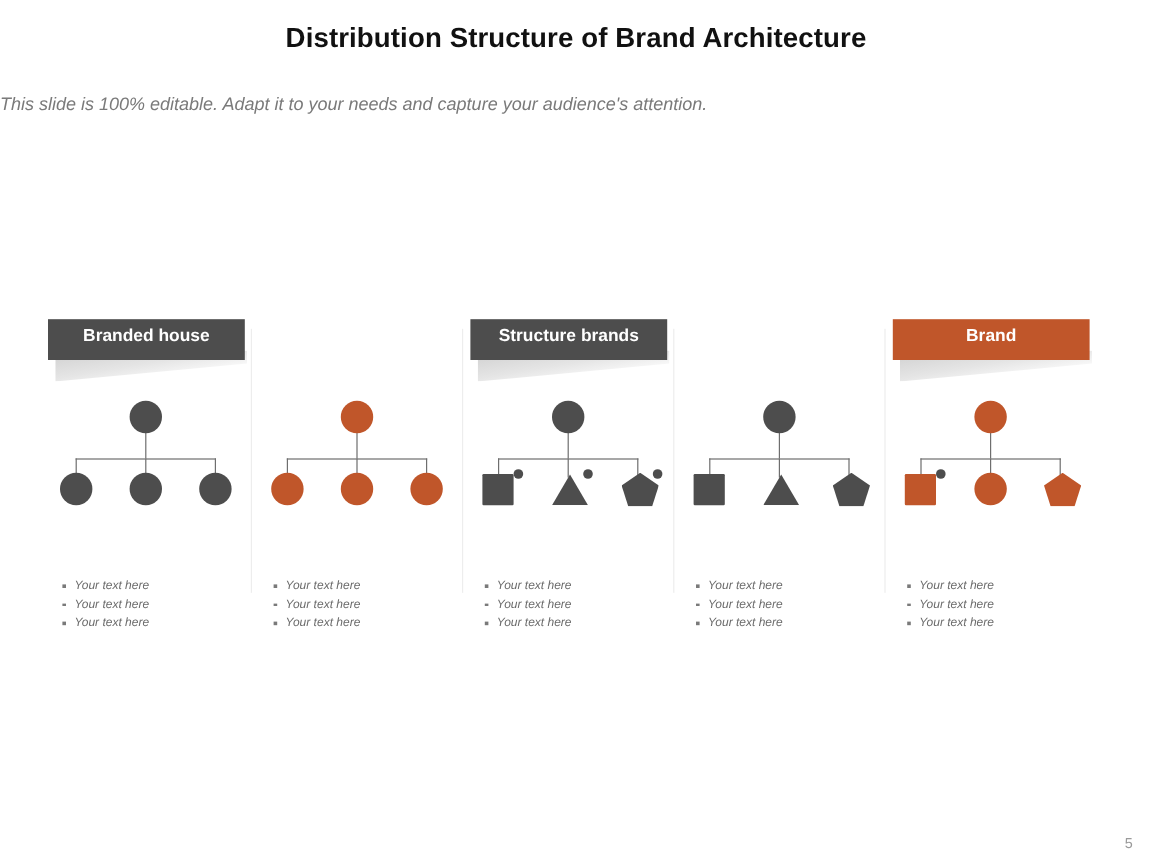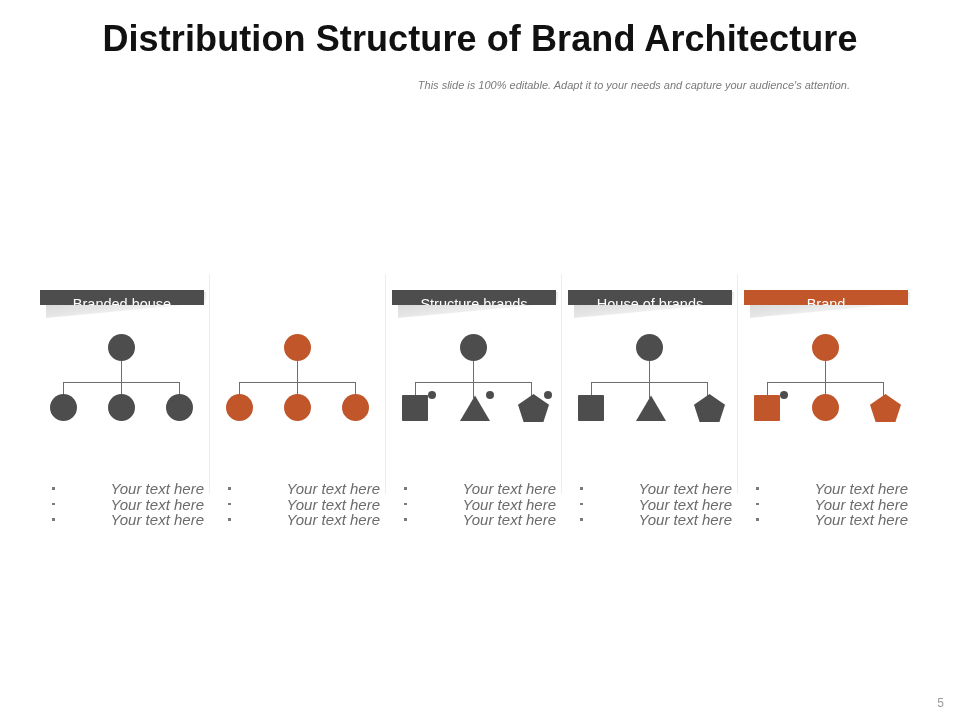--- a/index.html
+++ b/index.html
@@ -23,32 +23,32 @@
     background: #ffffff;
   }
 
   
   .title {
     position: absolute;
     left: 0;
     top: 18px;
     width: 960px;
     text-align: center;
-    font-size: 36px;
+    font-size: 23px;
     font-weight: bold;
     color: #111111;
     letter-spacing: 0.1px;
   }
   .subtitle {
     position: absolute;
     left: 0;
     top: 79px;
     width: 850px;
-    text-align: right;
-    font-size: 11px;
+    text-align: left;
+    font-size: 15px;
     font-style: italic;
     color: #7a7a7a;
   }
 
   
   .columns {
     position: absolute;
     left: 40px;
     top: 266px;
     width: 882px;
@@ -90,29 +90,28 @@
     height: 26px;
     background: linear-gradient(to bottom right, #c9c9c9 0%, #e2e2e2 45%, #ffffff 82%);
     clip-path: polygon(0 0, 100% 0, 100% 42%, 0 100%);
     opacity: 0.9;
   }
   .ribbon {
     position: absolute;
     left: 0;
     top: 0;
     width: 164px;
-    height: 15px;
+    height: 34px;
     line-height: 28px;
     text-align: center;
     color: #ffffff;
     font-size: 14.5px;
-    font-weight: normal;
+    font-weight: bold;
     white-space: nowrap;
     overflow: hidden;
-    margin-top: 24px;
   }
   .ribbon.gray   { background: #4d4d4d; }
   .ribbon.orange { background: #c0562a; }
 
   
   .tree {
     position: absolute;
     left: 0;
     top: 56px;
     width: 164px;
@@ -163,28 +162,27 @@
     left: 0;
     top: 215px;
     width: 164px;
   }
   .bullets ul {
     list-style: none;
     margin: 0;
     padding: 0;
   }
   .bullets li {
-    font-size: 15px;
+    font-size: 10px;
     font-style: italic;
     color: #6b6b6b;
     line-height: 15.5px;
     padding-left: 22px;
     position: relative;
     white-space: nowrap;
-    text-align: right;
   }
   .bullets li .bullet-dot {
     position: absolute;
     left: 12px;
     top: 6px;
     width: 2.5px;
     height: 2.5px;
     background: #7a7a7a;
   }
 
@@ -275,24 +273,20 @@
         <div class="bullets">
           <ul>
             <li><span class="bullet-dot"></span><span>Your text here</span></li>
             <li><span class="bullet-dot"></span><span>Your text here</span></li>
             <li><span class="bullet-dot"></span><span>Your text here</span></li>
           </ul>
         </div>
       </div>
       <div class="column col3">
         <div class="divider" style="left: -7px;"></div>
-        <div class="ribbon-wrap">
-          <div class="ribbon-shadow"></div>
-          <div class="ribbon gray">House of brands</div>
-        </div>
         <div class="tree">
           <div class="line v-stem"></div>
           <div class="line h-bar"></div>
           <div class="line v-left"></div>
           <div class="line v-mid"></div>
           <div class="line v-right"></div>
           <div class="shape parent sh-circle fill-gray"></div>
           <div class="shape child child-0 sh-square fill-gray"></div>
           <div class="shape child child-1 sh-triangle fill-gray"></div>
           <div class="shape child child-2 sh-pentagon fill-gray"></div>

